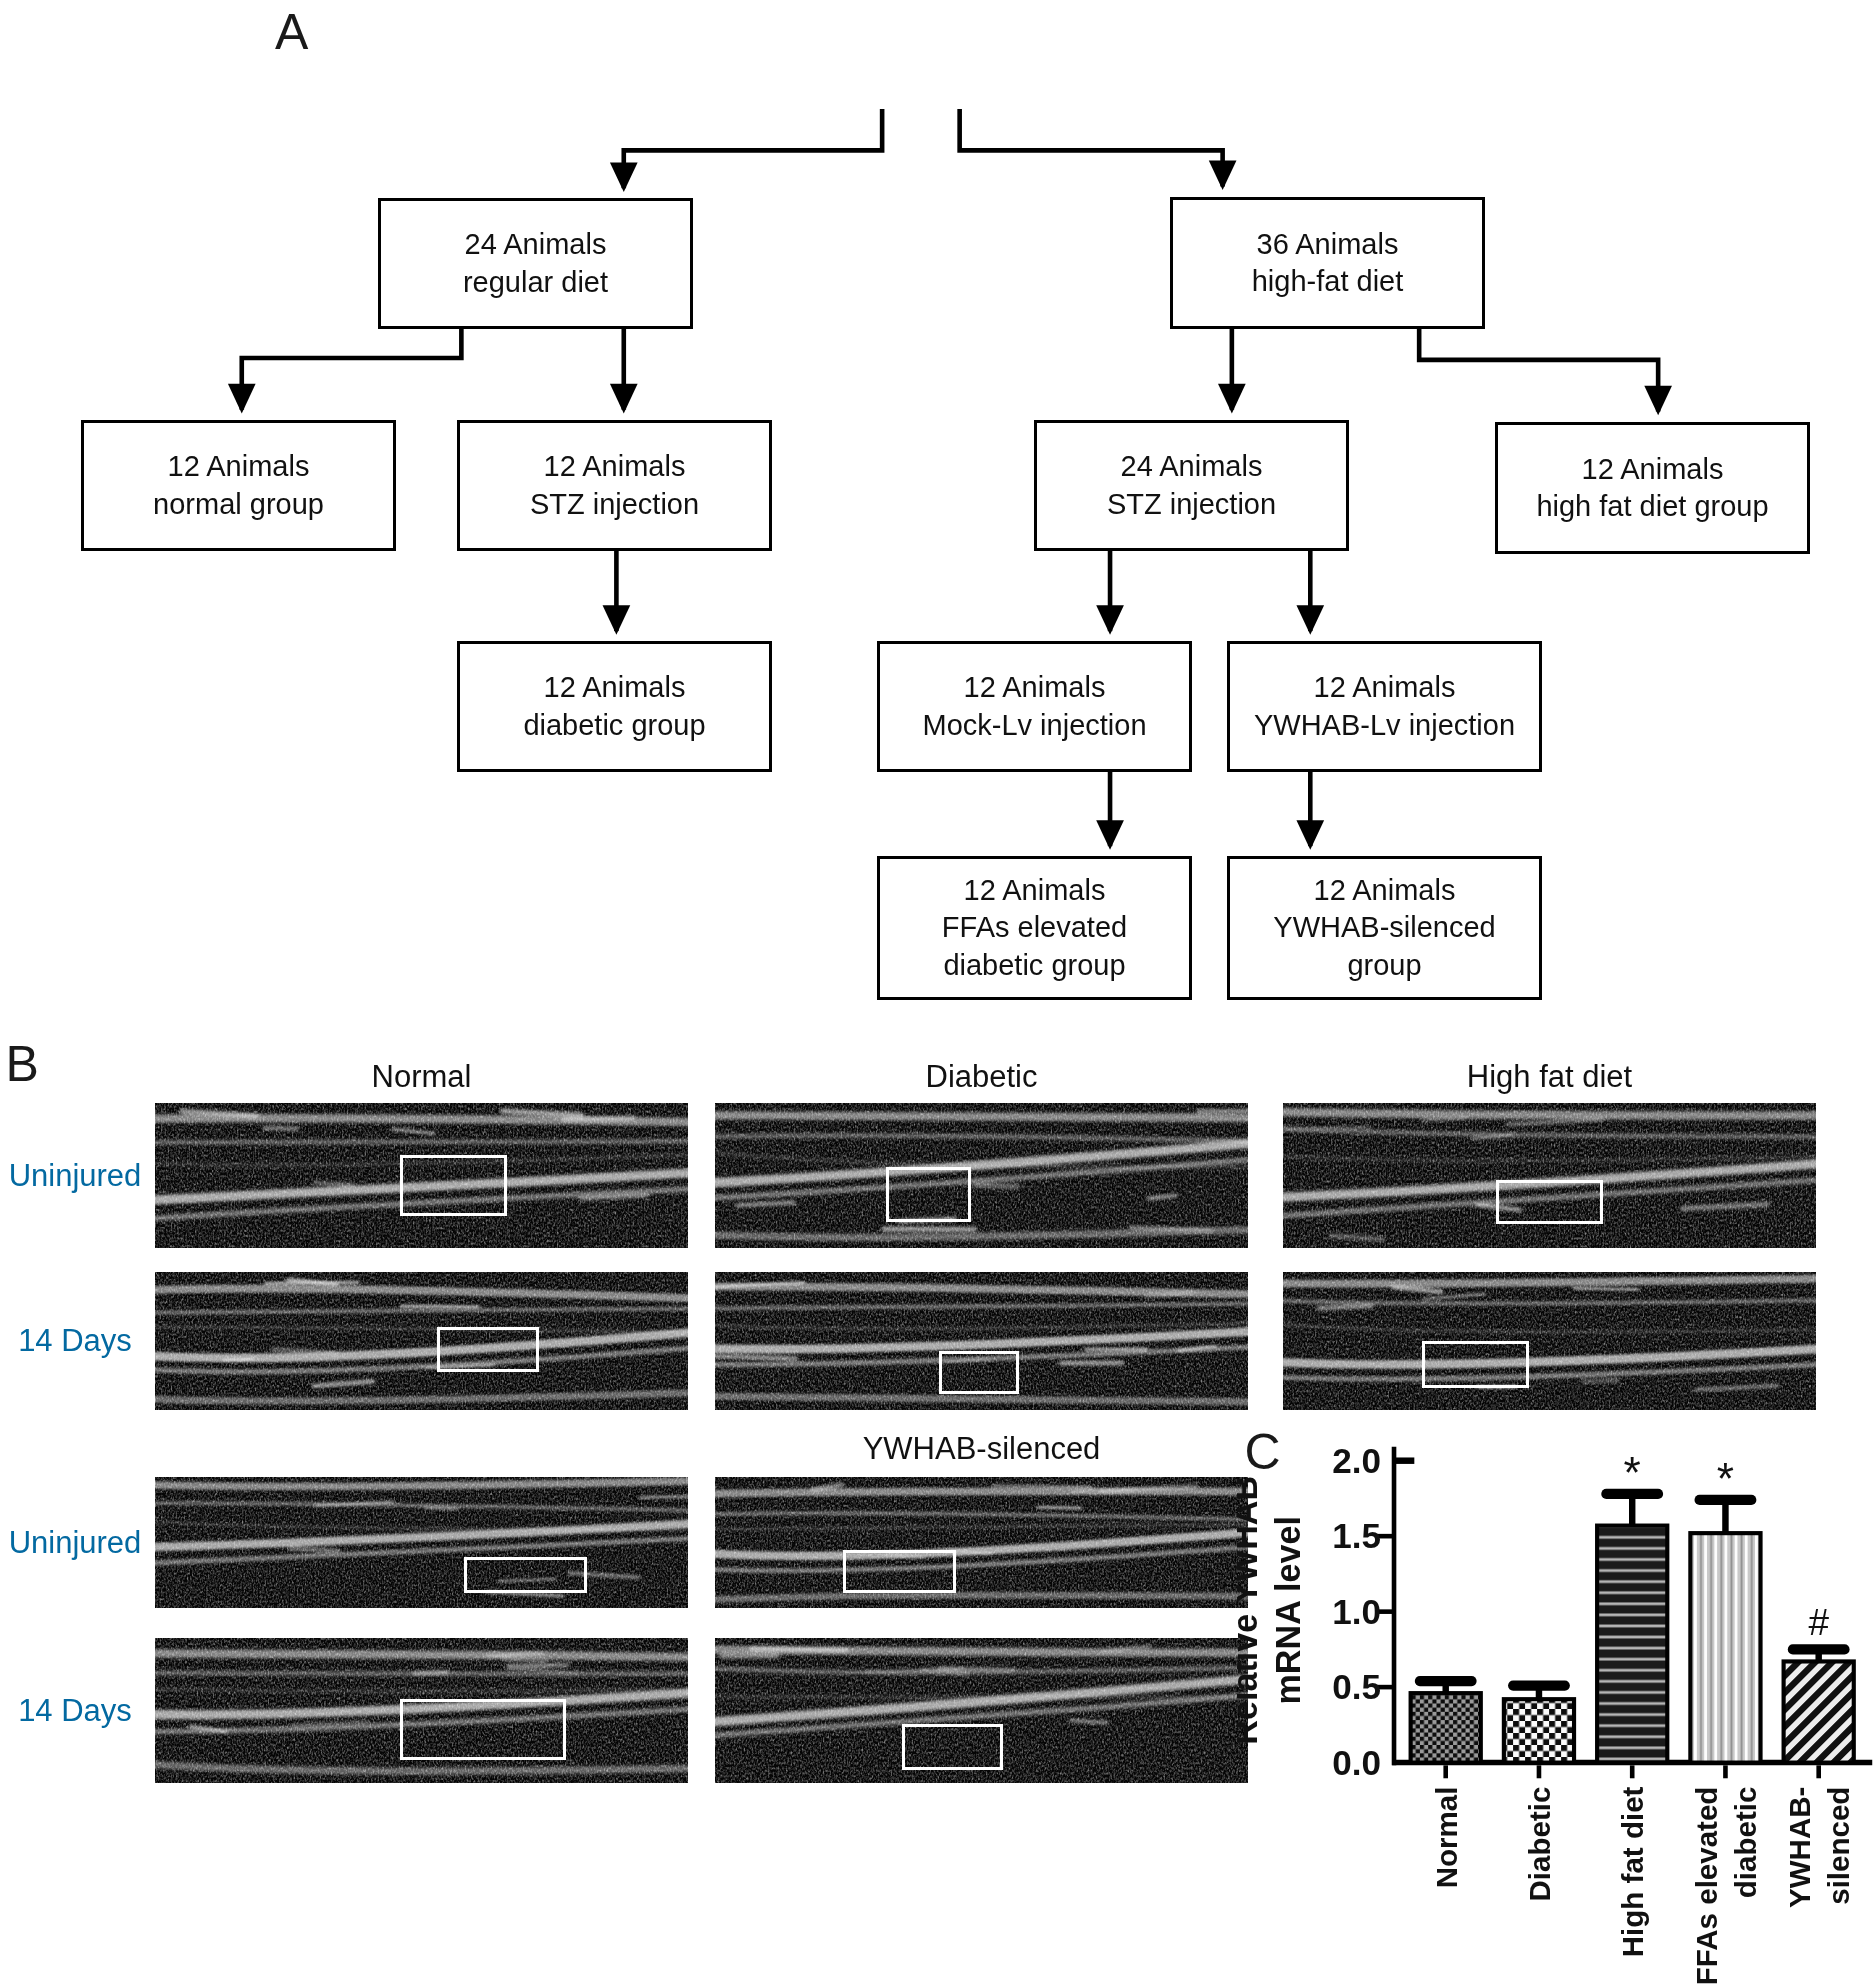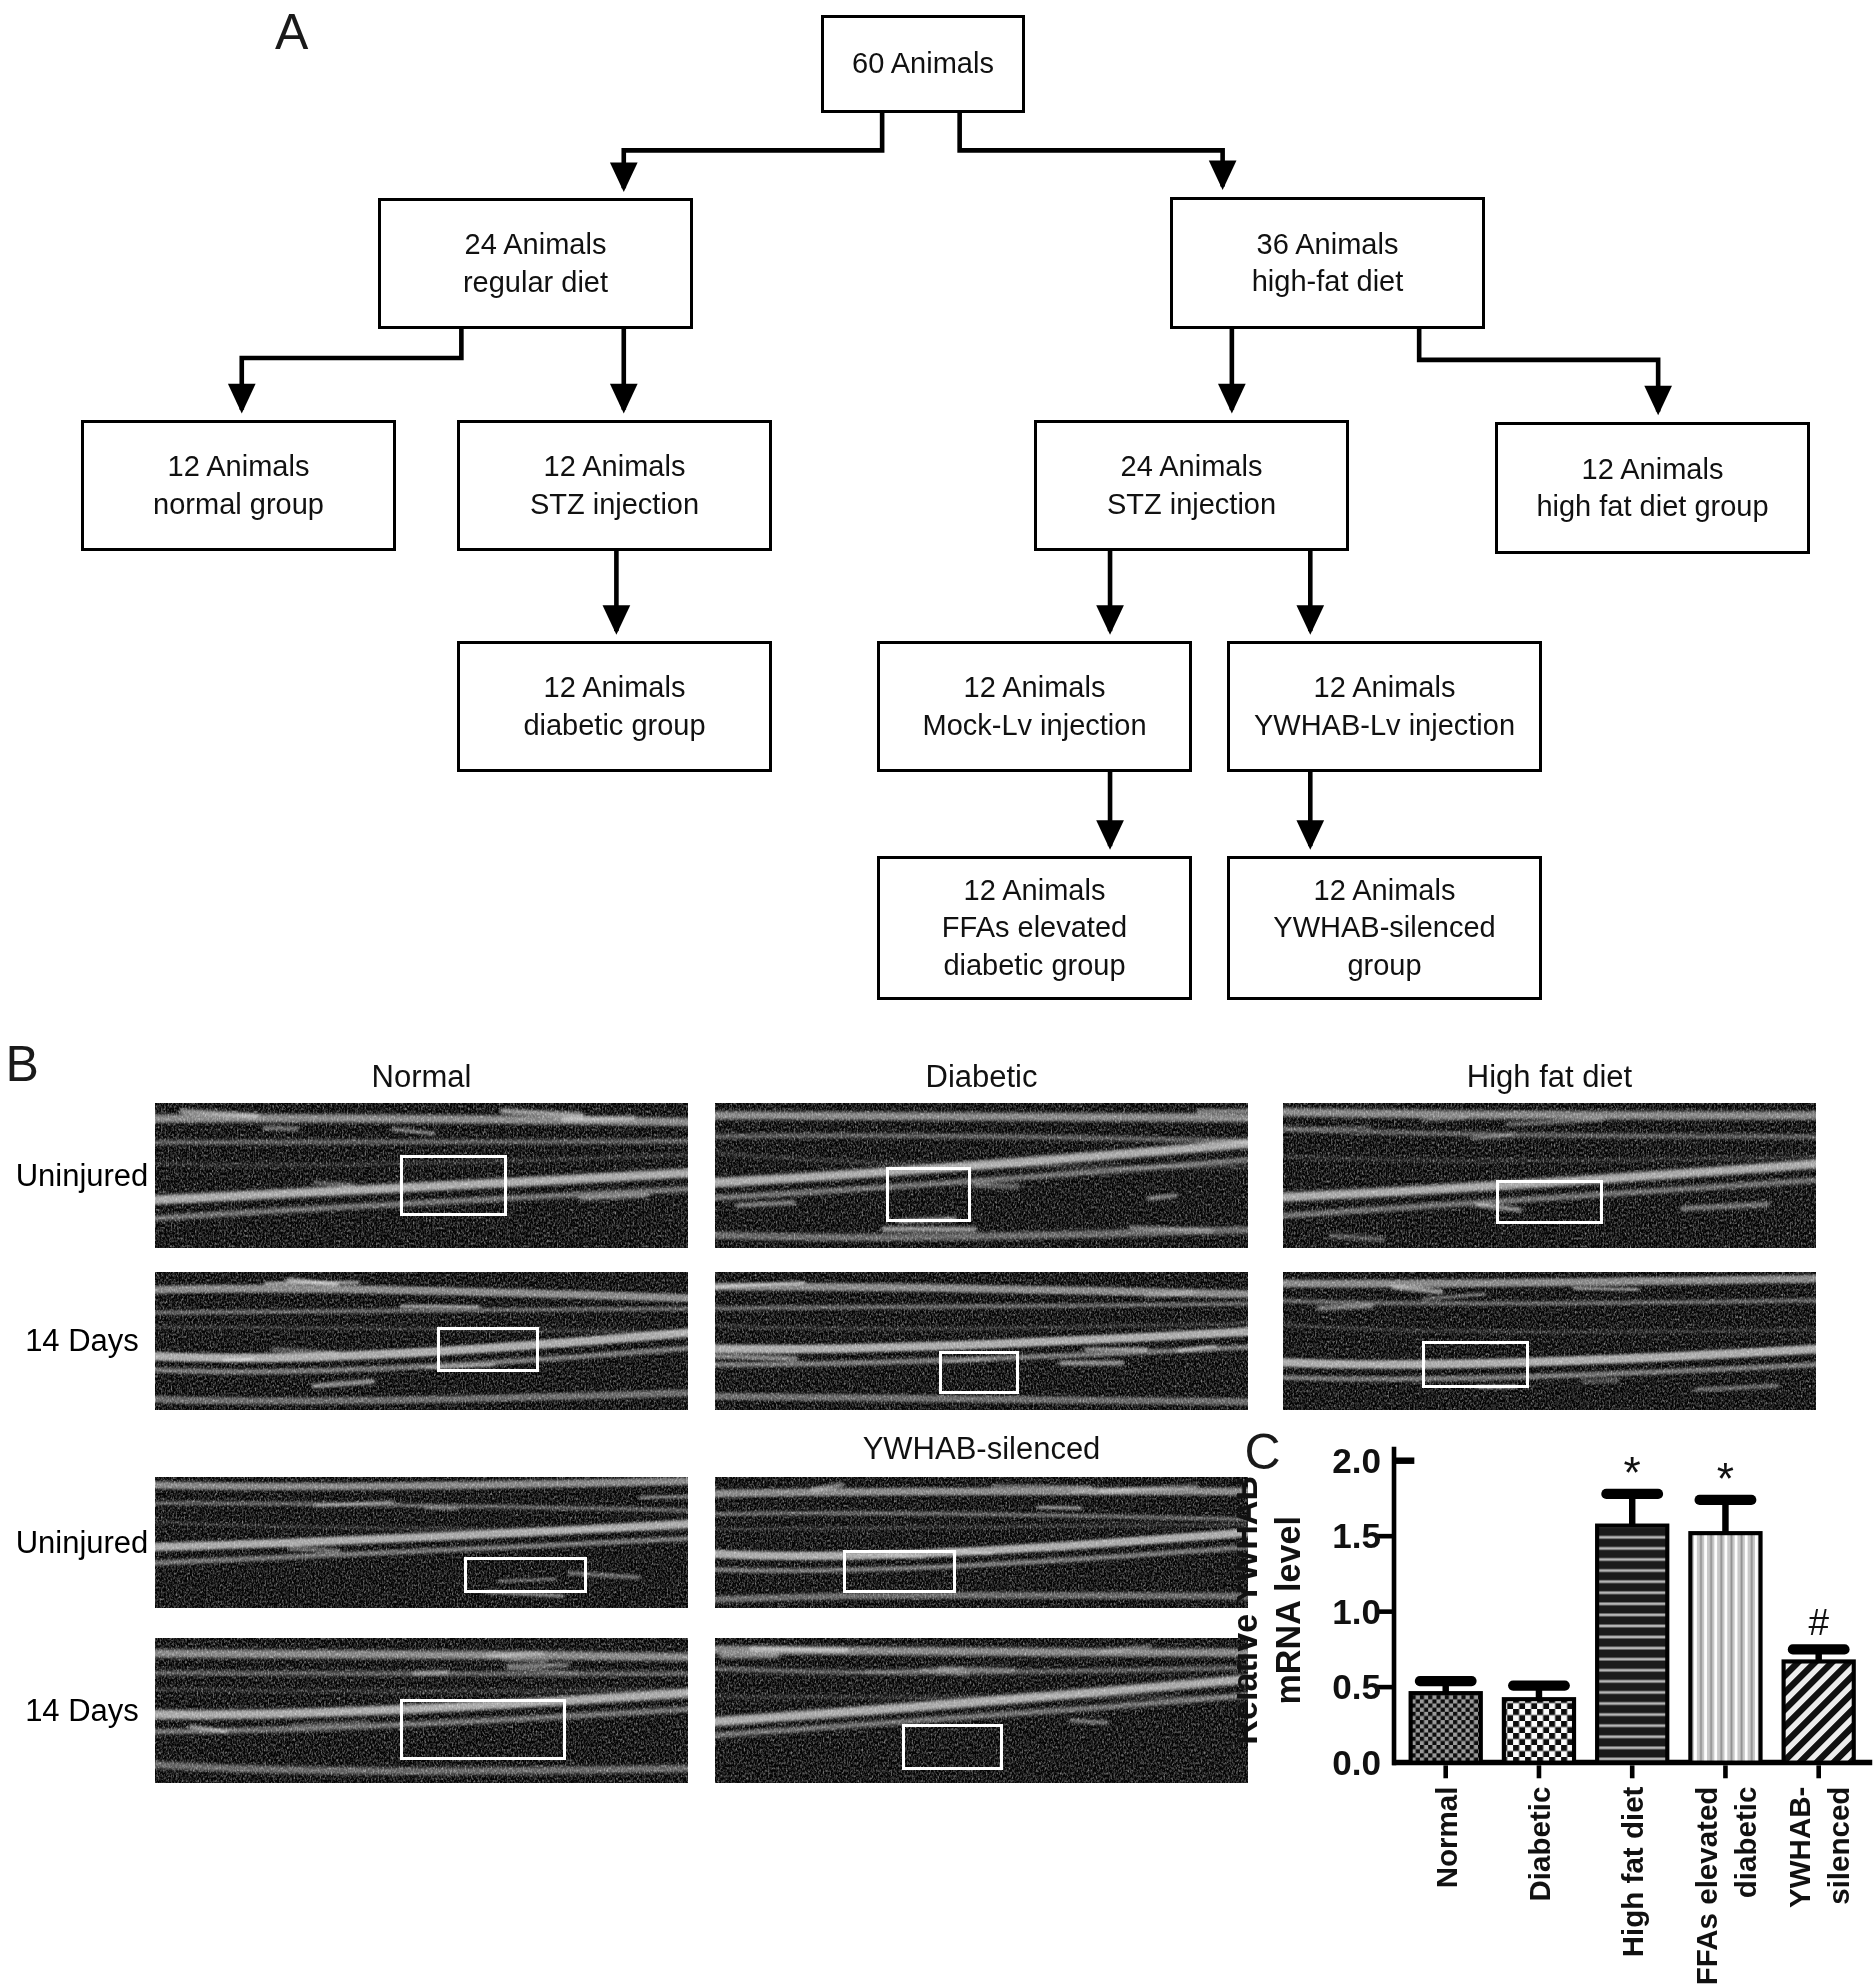--- a/index.html
+++ b/index.html
@@ -10,21 +10,21 @@
   .panel-letter{position:absolute;font-size:50px;line-height:1;color:#1a1a1a;}
   
   .fbox{
     position:absolute;border:3.7px solid #000;background:#fff;
     display:flex;align-items:center;justify-content:center;text-align:center;
     font-size:29px;line-height:1.28;white-space:pre-line;color:#111;
   }
   .arrows{position:absolute;left:0;top:0;}
   
   .b-head{position:absolute;text-align:center;font-size:31px;color:#111;}
-  .b-rowlab{position:absolute;display:flex;align-items:center;justify-content:center;font-size:31px;color:#000000;margin-left:7px;}
+  .b-rowlab{position:absolute;display:flex;align-items:center;justify-content:center;font-size:31px;color:#0369a1;}
   .us-img{position:absolute;background:#000;overflow:hidden;}
   .us-img svg{position:absolute;left:0;top:0;width:100%;height:100%;}
   .roi{position:absolute;border:3.7px solid #fff;z-index:2;background:transparent;}
   
   #panel-c{position:absolute;left:1237px;top:1421px;width:639px;height:565px;}
   #panel-c .panel-letter{left:7.4px;top:5.5px;}
   #chart-svg{position:absolute;left:0;top:0;}
 </style>
 </head>
 <body>
@@ -47,21 +47,20 @@
       <path d="M1335,352 L1335,444" marker-end="url(#ah)"></path>
       <path d="M1538,352 L1538,390 L1797,390 L1797,446" marker-end="url(#ah)"></path>
       <path d="M668,592 L668,684" marker-end="url(#ah)"></path>
       <path d="M1203,592 L1203,684" marker-end="url(#ah)"></path>
       <path d="M1420,592 L1420,684" marker-end="url(#ah)"></path>
       <path d="M1203,832 L1203,917" marker-end="url(#ah)"></path>
       <path d="M1420,832 L1420,917" marker-end="url(#ah)"></path>
     </g>
   </svg>
 
-  <div class="fbox" style="left:821px;top:14.8px;width:198px;height:92px">60 Animals</div>
   <div class="fbox" style="left:378px;top:198px;width:309px;height:125px">24 Animals
 regular diet</div>
   <div class="fbox" style="left:1170px;top:197px;width:309px;height:126px">36 Animals
 high-fat diet</div>
   <div class="fbox" style="left:81px;top:420px;width:309px;height:125px">12 Animals
 normal group</div>
   <div class="fbox" style="left:457px;top:420px;width:309px;height:125px">12 Animals
 STZ injection</div>
   <div class="fbox" style="left:1034px;top:420px;width:309px;height:125px">24 Animals
 STZ injection</div>

